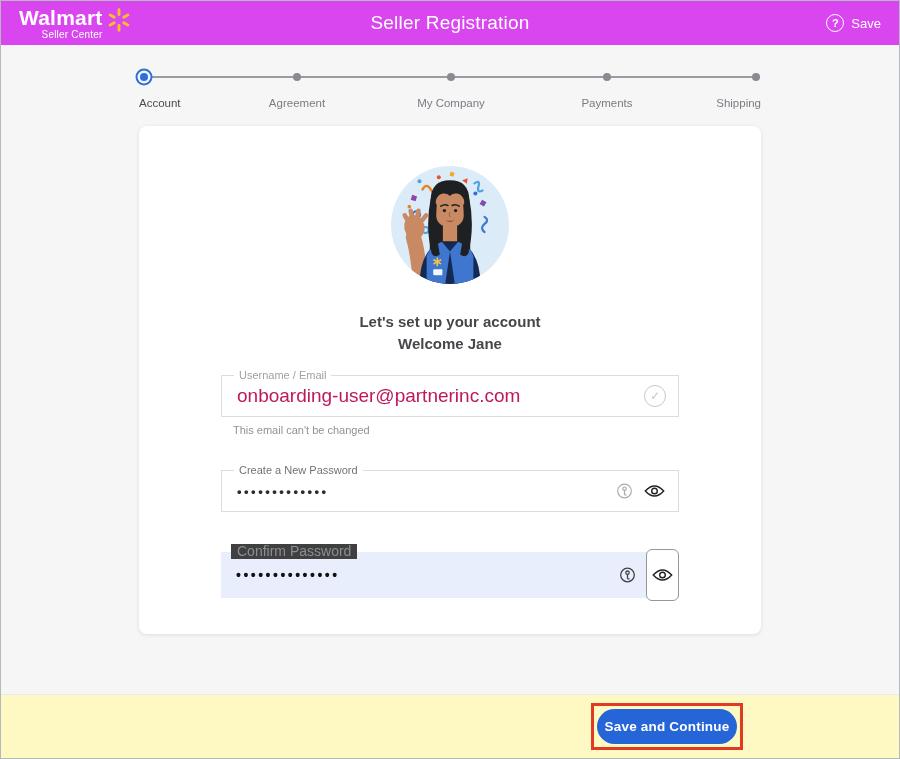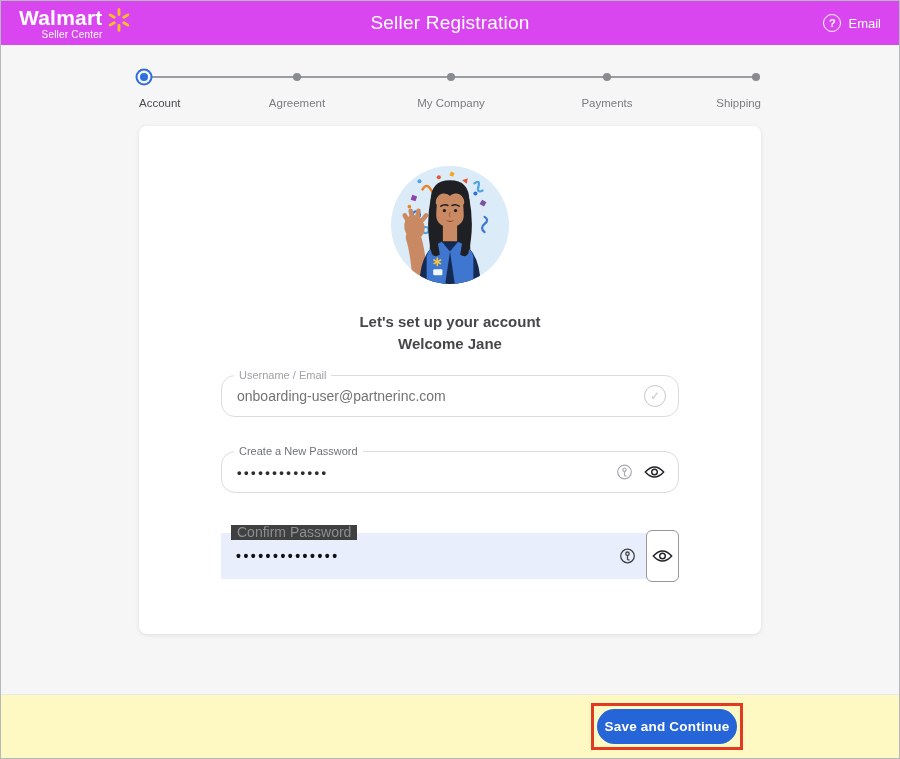--- a/index.html
+++ b/index.html
@@ -67,32 +67,32 @@
     width:622px; height:508px; margin:21px auto 0;
     background:#fff; border-radius:8px;
     box-shadow:0 1px 4px rgba(0,0,0,.10);
     padding:38px 82px 30px;
   }
   .avatar { display:block; margin:0 auto; }
   .welcome { text-align:center; margin-top:25px; font-size:15px; font-weight:bold; color:#46474b; line-height:22px; }
 
   .field {
     position:relative; height:42px; margin-top:20px;
-    border:1px solid #dcdcdf; border-radius:14px; background:#fff;
+    border:1px solid #dcdcdf; border-radius:0; background:#fff;
   }
   .field-label {
     position:absolute; top:-7px; left:12px;
     background:#fff; padding:0 5px;
     font-size:11px; color:#9ea1a6; line-height:13px; white-space:nowrap;
   }
   .field input {
     border:none; outline:none; background:transparent;
     width:100%; height:100%; padding:0 44px 0 15px;
     font-family:"Liberation Sans", sans-serif;
-    font-size:14px; color:#737373;
+    font-size:19px; color:#be185d;
   }
   .field input.masked { font-size:13px; font-weight:bold; letter-spacing:2.5px; color:#2c2d30; padding-right:80px; }
   .check-icon {
     position:absolute; right:12px; top:50%; transform:translateY(-50%);
     width:22px; height:22px; border:1.4px solid #c6c8cb; border-radius:50%;
     color:#c6c8cb; display:flex; align-items:center; justify-content:center;
     font-size:12px;
   }
   .helper { margin:7px 0 0 12px; font-size:11px; color:#8f9297; }
 
@@ -160,21 +160,21 @@
           <rect x="10.7" y="1.2" width="2.6" height="7" rx="1.3" transform="rotate(120 12 12)"></rect>
           <rect x="10.7" y="1.2" width="2.6" height="7" rx="1.3" transform="rotate(180 12 12)"></rect>
           <rect x="10.7" y="1.2" width="2.6" height="7" rx="1.3" transform="rotate(240 12 12)"></rect>
           <rect x="10.7" y="1.2" width="2.6" height="7" rx="1.3" transform="rotate(300 12 12)"></rect>
         </g>
       </svg>
     </div>
     <div class="header-title">Seller Registration</div>
     <div class="help">
       <span class="help-icon">?</span>
-      <span>Email</span>
+      <span>Save</span>
     </div>
   </header>
 
   <div class="content">
 
     <div class="stepper">
       <div class="stepper-line"></div>
       <span class="step-dot active s0-dot"></span>
       <span class="step-dot s1-dot"></span>
       <span class="step-dot s2-dot"></span>
@@ -253,20 +253,21 @@
       <div class="welcome">
         <div>Let's set up your account</div>
         <div>Welcome Jane</div>
       </div>
 
       <div class="field">
         <span class="field-label">Username / Email</span>
         <input type="text" disabled="" value="onboarding-user@partnerinc.com" style="">
         <span class="check-icon">✓</span>
       </div>
+      <div class="helper">This email can't be changed</div>
 
       <div class="field" style="margin-top:34px;">
         <span class="field-label" style="color:#6f7277;">Create a New Password</span>
         <input type="text" class="masked" value="•••••••••••••" style="">
         <button class="icon-btn key-pos">
           <svg width="17" height="17" viewBox="0 0 20 20">
             <circle cx="10" cy="10" r="8" fill="none" stroke="currentColor" stroke-width="1.4"></circle>
             <circle cx="10" cy="7.3" r="2" fill="none" stroke="currentColor" stroke-width="1.4"></circle>
             <path d="M10 9.3 v5.2 M10 14.5 h2.4" stroke="currentColor" stroke-width="1.4" fill="none"></path>
           </svg>

